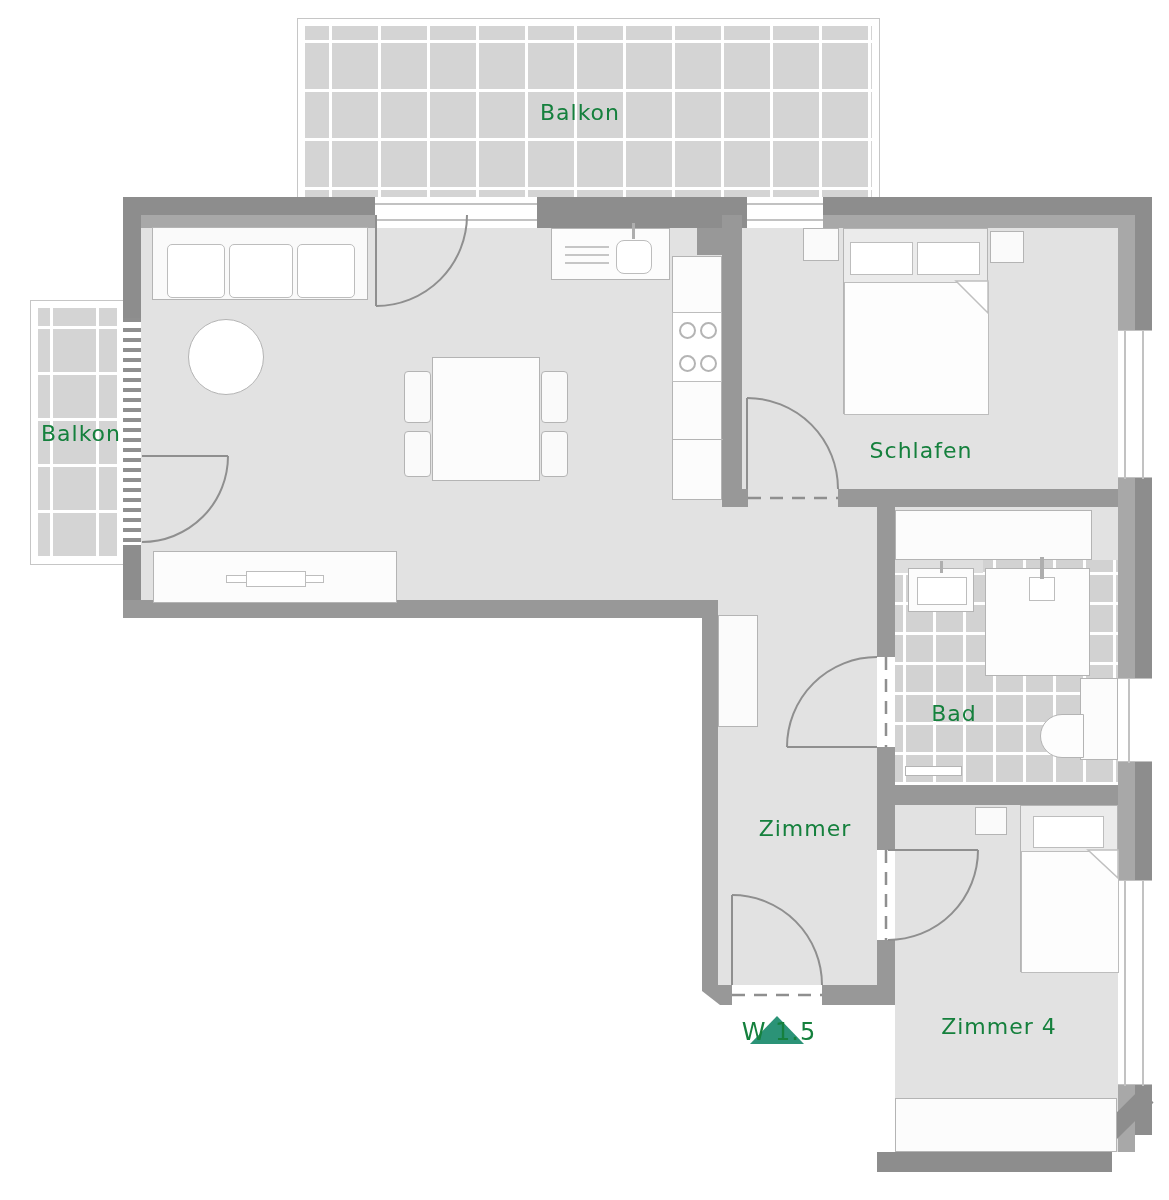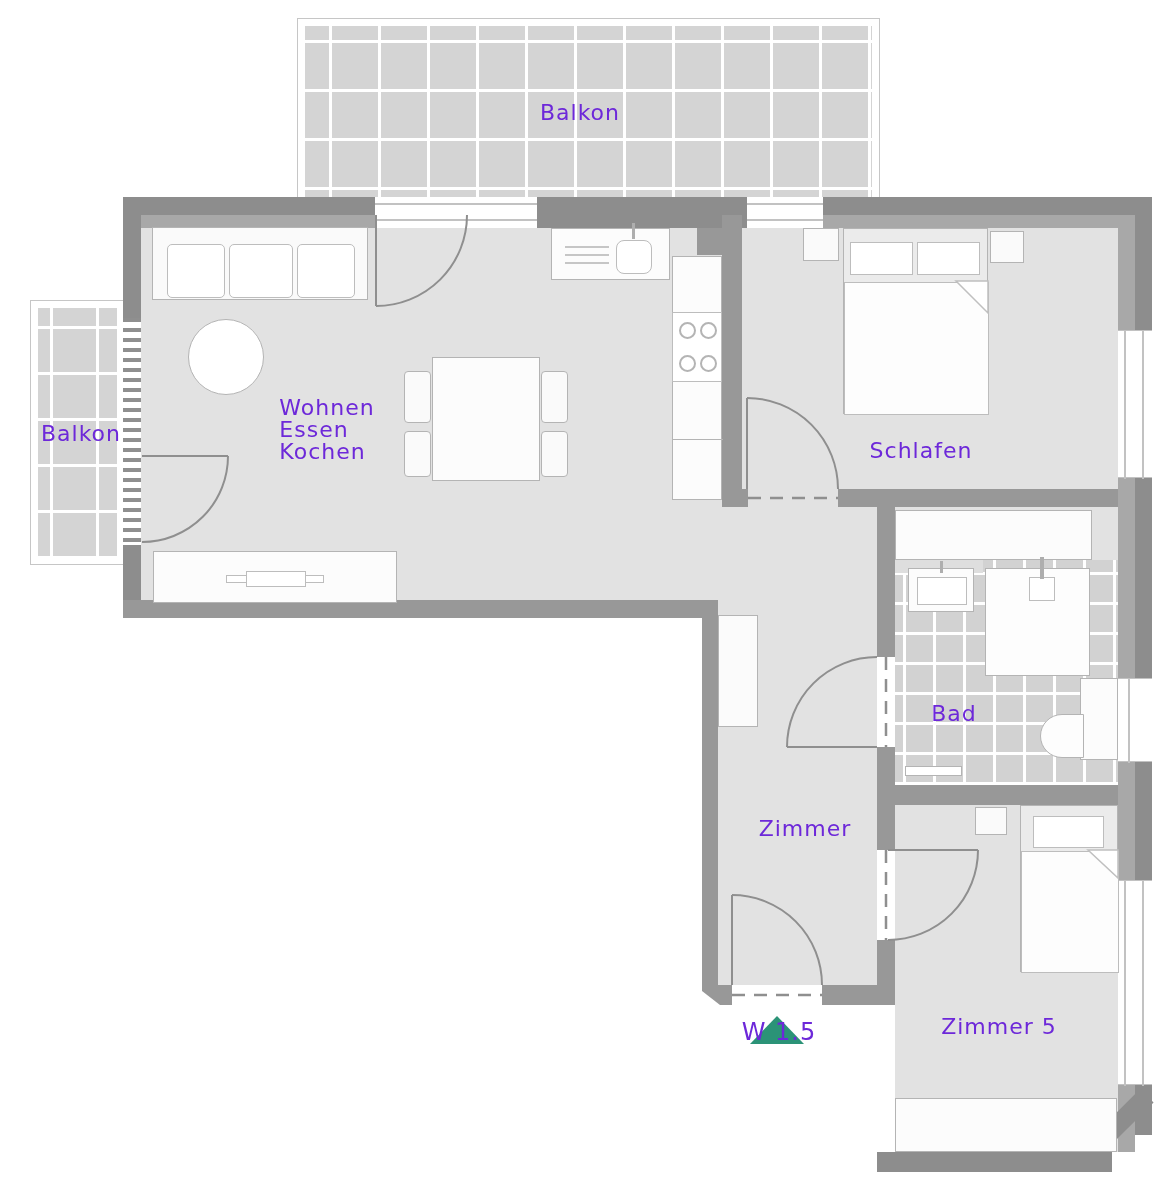--- a/index.html
+++ b/index.html
@@ -20,22 +20,22 @@
                          linear-gradient(90deg,#ffffff 3px,transparent 3px);
         background-size:30px 30px;background-position:8px 12px;}
   .balc-frame{background:#ffffff;border:1px solid #c6c6c6;padding:7px;}
   .fur{background:#fafafa;border:1px solid #b4b4b4;}
   .fur2{background:#ffffff;border:1px solid #bdbdbd;}
   .win{background:#ffffff;}
   .hline{background:#c2c2c2;height:2px;}
   .vline{background:#c2c2c2;width:2px;}
   .hatch{background:#ffffff;
          background-image:repeating-linear-gradient(180deg,#8f8f8f 0 4px,#ffffff 4px 10px);}
-  .lbl{position:absolute;color:#6d28d9;font-size:22px;letter-spacing:1px;white-space:nowrap;
-       transform:translate(-50%,-50%);text-align:left;line-height:1.0;}
+  .lbl{position:absolute;color:#15803d;font-size:22px;letter-spacing:1px;white-space:nowrap;
+       transform:translate(-50%,-50%);text-align:right;line-height:1.0;}
   .lbl-unit{font-size:24px;}
   .burner{position:absolute;width:17px;height:17px;border:2px solid #b4b4b4;border-radius:50%;background:transparent;}
   .tri{position:absolute;width:0;height:0;border-left:27px solid transparent;
        border-right:27px solid transparent;}
   svg.overlay{position:absolute;left:0;top:0;z-index:40;}
   .z5{z-index:5}.z10{z-index:10}.z20{z-index:20}.z30{z-index:30}.z50{z-index:50}
 </style>
 </head>
 <body>
 
@@ -197,23 +197,18 @@
       <polygon points="956,281 988,281 988,313" fill="#ffffff" stroke="#c0c0c0" stroke-width="1.5"></polygon>
       <polygon points="1088,850 1118,850 1118,878" fill="#ffffff" stroke="#c0c0c0" stroke-width="1.5"></polygon>
     </g>
   </svg>
 
   <div class="tri z50" style="left:750px;top:1016px;border-bottom:28px solid #2b9377;"></div>
   <div class="lbl lbl-unit z50" style="left:779px;top:1032px;">W 1.5</div>
 
   <div class="lbl z50" style="left:580px;top:113px;">Balkon</div>
   <div class="lbl z50" style="left:81px;top:434px;">Balkon</div>
-  <div class="lbl z50" style="left:327px;top:430px;">
-    <div>Wohnen</div>
-    <div>Essen</div>
-    <div>Kochen</div>
-  </div>
   <div class="lbl z50" style="left:921px;top:451px;">Schlafen</div>
   <div class="lbl z50" style="left:954px;top:714px;">Bad</div>
   <div class="lbl z50" style="left:805px;top:829px;">Zimmer</div>
-  <div class="lbl z50" style="left:999px;top:1027px;">Zimmer 5</div>
+  <div class="lbl z50" style="left:999px;top:1027px;">Zimmer 4</div>
 
 </div>
 
 </body></html>

